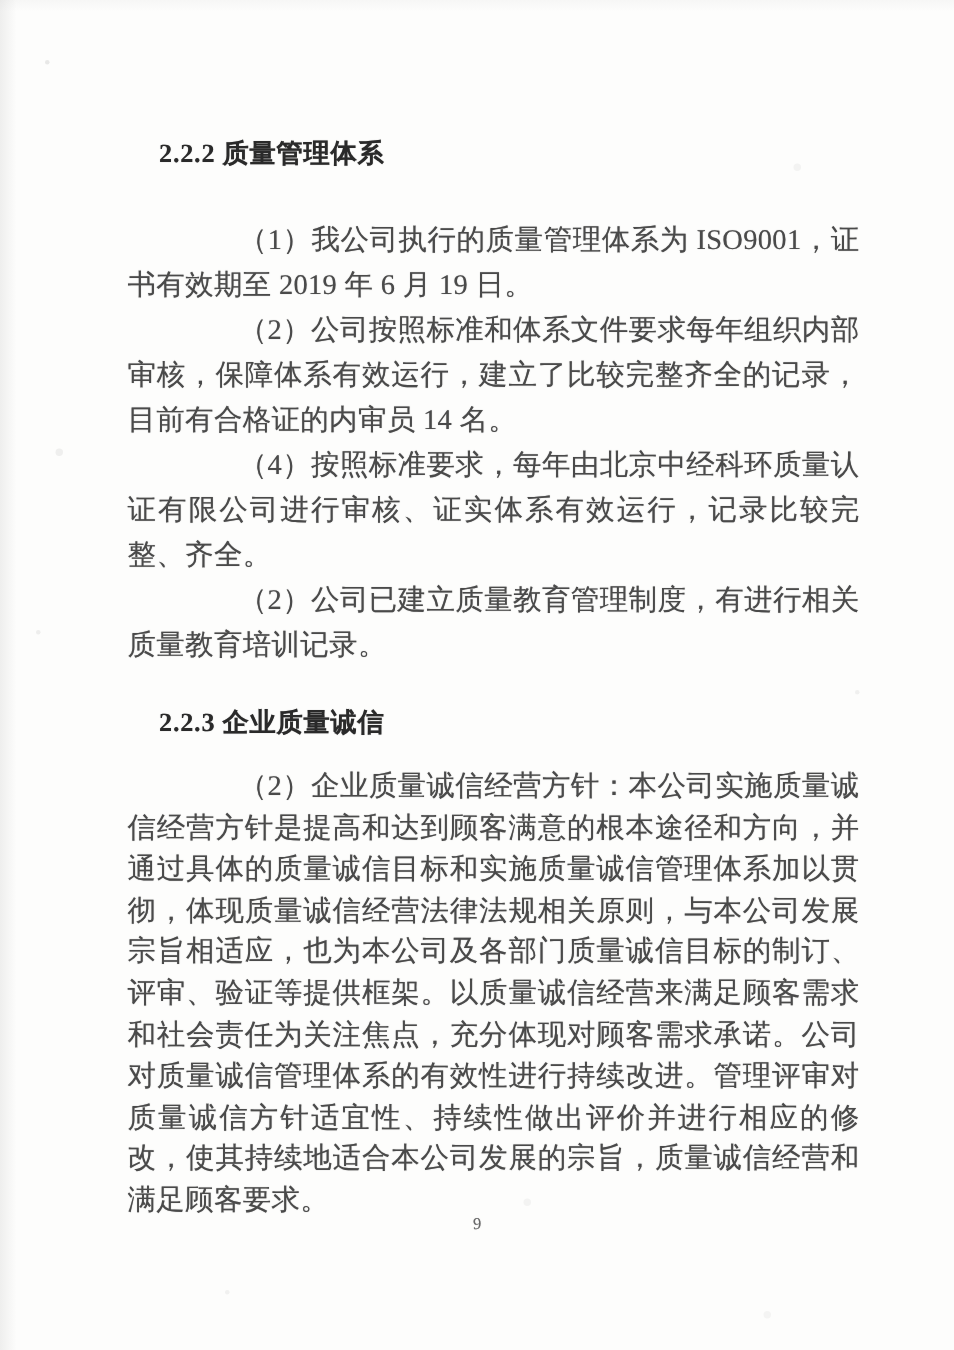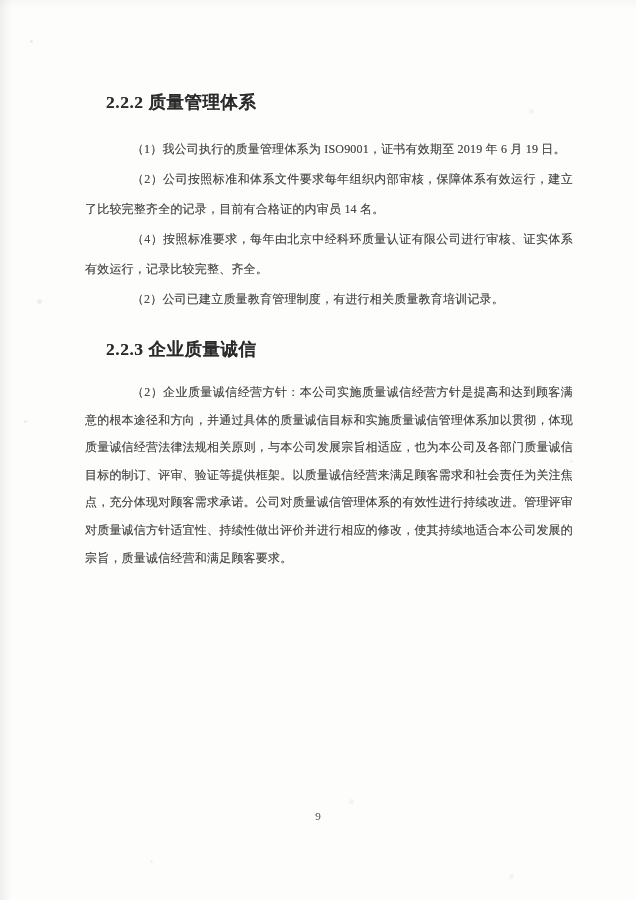--- a/index.html
+++ b/index.html
@@ -51,29 +51,29 @@
   }
   .heading {
     margin: 0 0 0 21px;
     font-size: 17.5px;
     font-weight: bold;
     color: #2a2a2a;
     letter-spacing: 0.5px;
     text-shadow: 0 0 0.5px rgba(40,40,40,0.55);
   }
   .heading.first {
-    margin-bottom: 20px;
+    margin-bottom: 32px;
   }
   .heading.second {
     margin-top: 23px;
     margin-bottom: 18px;
   }
   .para {
     margin: 0;
-    font-size: 12px;
+    font-size: 19px;
     text-align: justify;
     text-justify: inter-character;
     text-indent: 3.9em;
     color: #4a4a4a;
     text-shadow: 0 0 0.6px rgba(90,90,90,0.65);
     letter-spacing: 0.2px;
   }
   .sec1 .para { line-height: 30px; }
   .sec2 .para { line-height: 27.6px; }
   .page-number {

